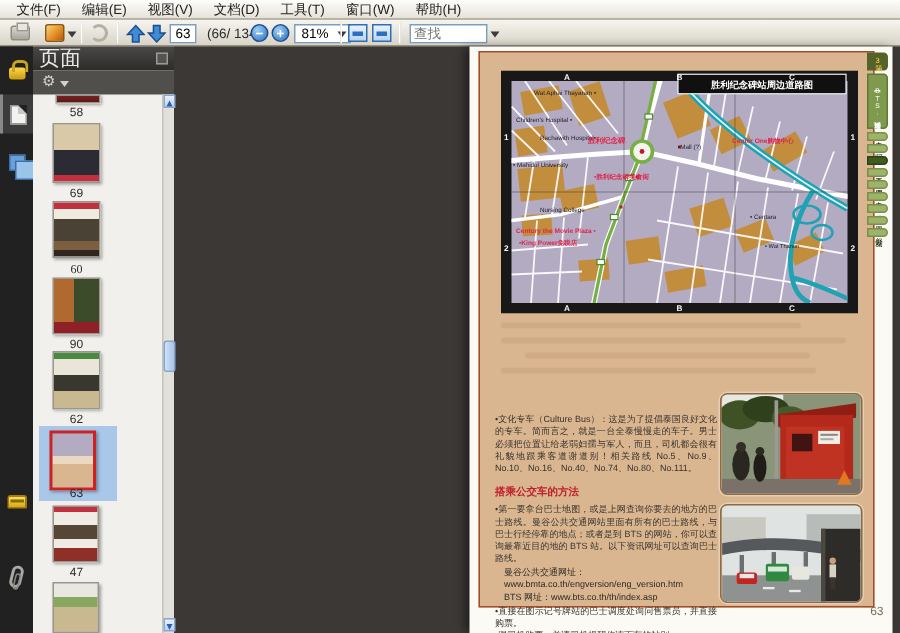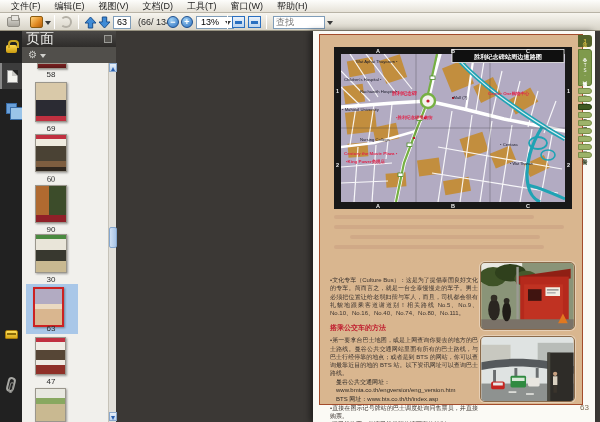--- a/index.html
+++ b/index.html
@@ -143,21 +143,21 @@
       <span class="pgcount">(66/ 134)</span>
     </div>
     <div class="tb" style="left:167px;">
         <span class="zoomcirc">−</span>
       </div>
     <div class="tb" style="left:181px;">
         <span class="zoomcirc">+</span>
       </div>
     <div class="tb" style="left:196px;">
       <span class="zoombox">
-          <span>13%</span>
+          <span>81%</span>
       <span class="caret"></span>
         </span>
     </div>
     <div class="sep" style="left:227px;"></div>
     <div class="tb" style="left:232px;">
         <span class="fitic"></span>
       </div>
     <div class="tb" style="left:248px;">
         <span class="fitic"></span>
       </div>
@@ -203,21 +203,21 @@
       <div class="thumb-img t59" style="left:13px;top:19px;width:32px;height:40px;"></div>
       <div class="thumb-label" style="top:61px;">69</div>
 
       <div class="thumb-img t60" style="left:13px;top:71px;width:32px;height:38px;"></div>
       <div class="thumb-label" style="top:112px;font-family:Liberation Serif, serif;">60</div>
 
       <div class="thumb-img t61" style="left:13px;top:122px;width:32px;height:38px;"></div>
       <div class="thumb-label" style="top:162px;">90</div>
 
       <div class="thumb-img t62" style="left:13px;top:171px;width:32px;height:39px;"></div>
-      <div class="thumb-label" style="top:212px;">30</div>
+      <div class="thumb-label" style="top:212px;">62</div>
 
       <div class="sel-hl"></div>
       <div class="thumb-img t63" style="left:11px;top:224px;width:31px;height:40px;border:2px solid #cc2222;"></div>
       <div class="thumb-label" style="top:261px;">63</div>
 
       <div class="thumb-img t64" style="left:13px;top:274px;width:31px;height:38px;"></div>
       <div class="thumb-label" style="top:314px;">47</div>
 
       <div class="thumb-img t65" style="left:13px;top:325px;width:31px;height:34px;"></div>
       <div class="thumb-label" style="top:352px;opacity:.0;">65</div>

